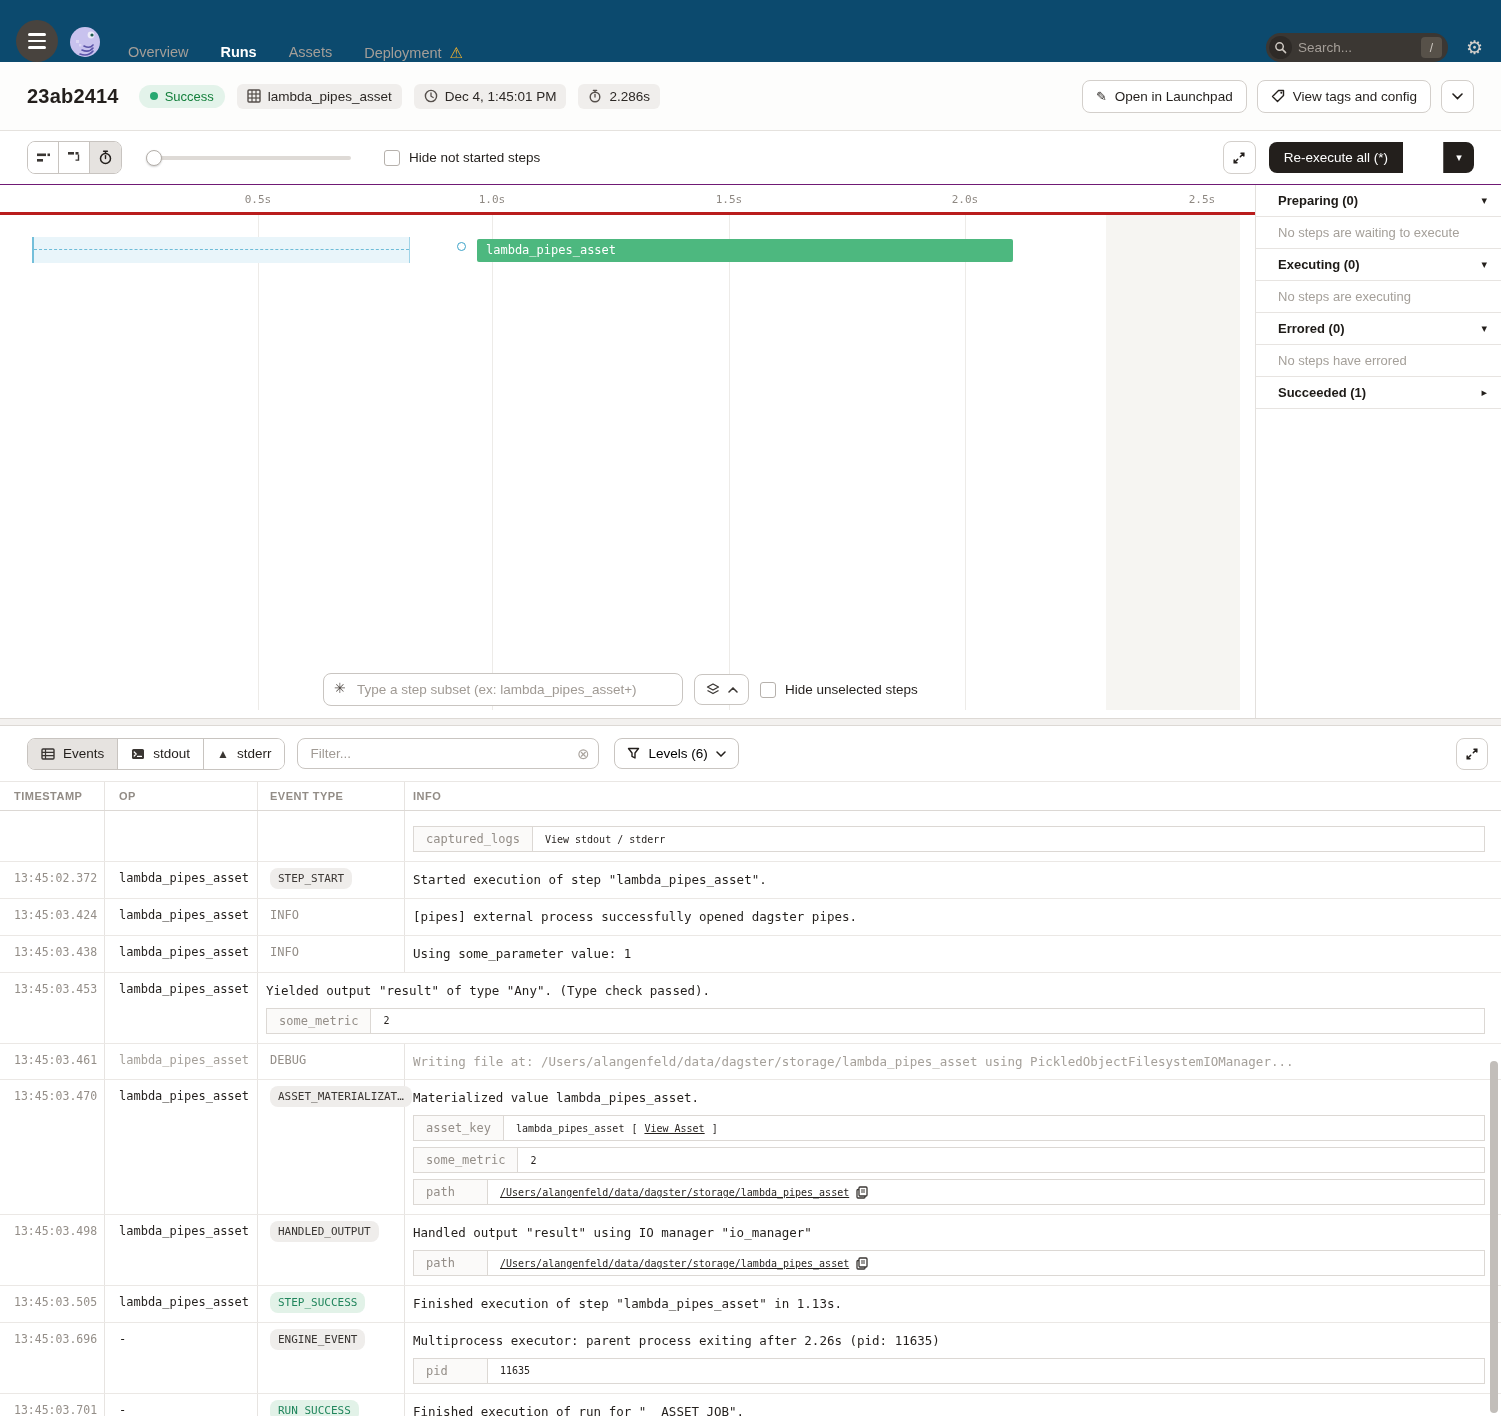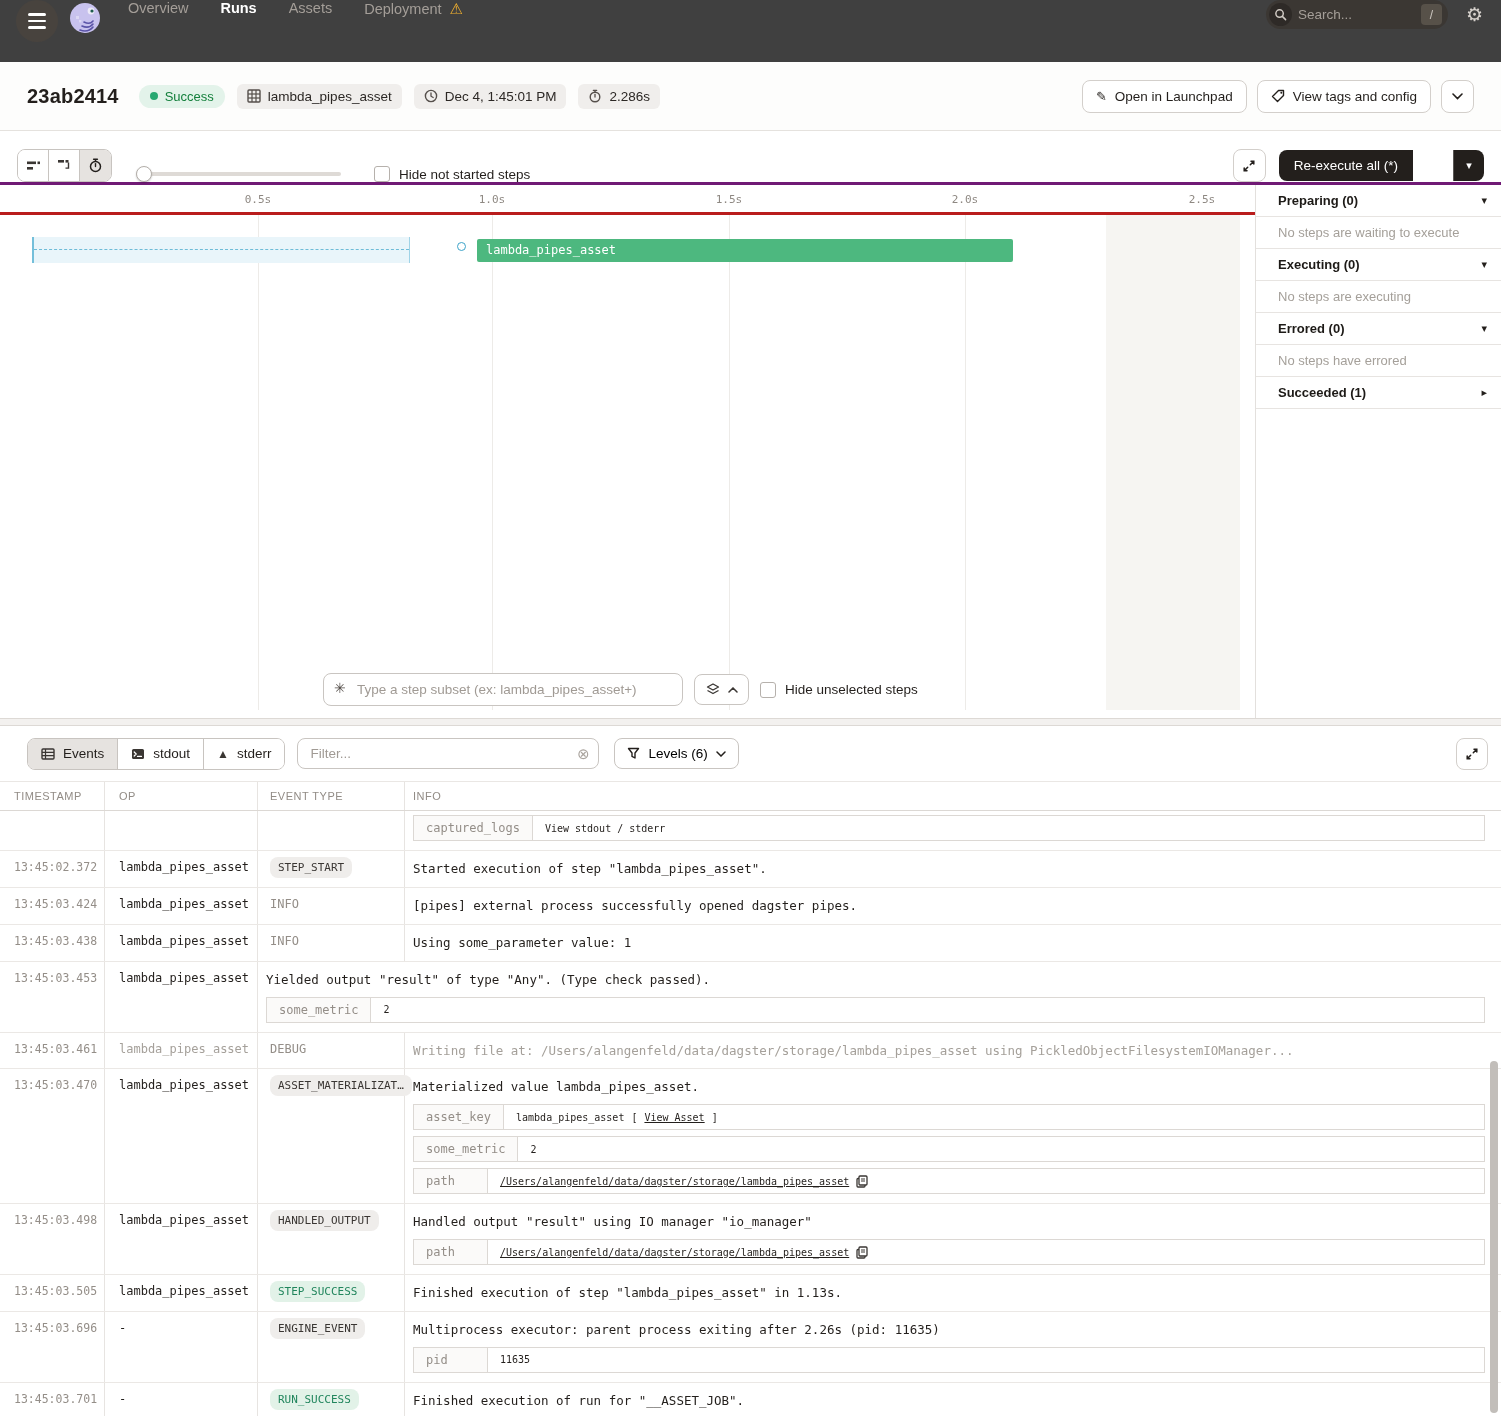--- a/index.html
+++ b/index.html
@@ -1,20 +1,20 @@
 <!DOCTYPE html>
 <html><head>
 <meta charset="utf-8">
 <style>
   * { margin:0; padding:0; box-sizing:border-box; }
   html,body { width:1501px; height:1416px; }
   body { font-family:"Liberation Sans", sans-serif; background:#fff; color:#231f1c; overflow:hidden; position:relative; }
 
   
-  .topnav { height:62px; background:#404040; display:flex; align-items:flex-start; padding:0 18px 0 16px; }
+  .topnav { height:62px; background:#0c4a6e; display:flex; align-items:flex-end; padding:0 18px 0 16px; }
   .hamburger { width:42px; height:42px; border-radius:50%; background:#48433e; display:flex; flex-direction:column; justify-content:center; align-items:center; gap:4px; cursor:pointer; flex:0 0 auto; }
   .hamburger i { display:block; width:18px; height:2.5px; background:#fff; border-radius:2px; }
   .logo { width:38px; height:38px; margin-left:8px; flex:0 0 auto; }
   .nav-items { display:flex; gap:32px; margin-left:24px; }
   .nav-item { font-size:14.5px; color:#a49e98; cursor:pointer; }
   .nav-item.active { color:#fff; font-weight:700; }
   .nav-deploy { display:flex; align-items:center; gap:8px; }
   .warn-glyph { color:#f2b12e; font-size:15px; }
   .topnav-right { margin-left:auto; display:flex; align-items:center; gap:18px; }
   .search-pill { width:182px; height:29px; background:#3b3733; border-radius:15px; display:flex; align-items:center; padding:0 6px 0 3px; }
@@ -31,21 +31,21 @@
   .success-badge { display:flex; align-items:center; gap:7px; background:#e3f3ea; color:#15803d; font-size:13px; padding:4px 11px; border-radius:13px; }
   .success-dot { width:8px; height:8px; border-radius:50%; background:#27a871; }
   .tag-pill { display:flex; align-items:center; gap:7px; background:#f0eeec; border-radius:6px; padding:5px 10px; font-size:13.5px; color:#2c2825; }
   .tag-pill svg { flex:0 0 auto; }
   .run-header-right { margin-left:auto; display:flex; align-items:center; gap:10px; }
   .btn { display:flex; align-items:center; gap:8px; height:33px; padding:0 13px; background:#fff; border:1px solid #d3cfcb; border-radius:8px; font-size:13.5px; color:#231f1c; cursor:pointer; }
   .btn .pencil { font-size:13px; }
   .btn-sq { width:33px; justify-content:center; padding:0; }
 
   
-  .gantt-toolbar { height:54px; display:flex; align-items:flex-end; padding:0 17px; border-bottom:3px solid #701a75; background:#fff; }
+  .gantt-toolbar { height:54px; display:flex; align-items:center; padding:0 27px; border-bottom:1px solid #701a75; background:#fff; }
   .seg-group { display:flex; border:1px solid #c8c4c0; border-radius:8px; overflow:hidden; }
   .seg-btn { width:31px; height:31px; display:flex; align-items:center; justify-content:center; background:#fff; cursor:pointer; border-right:1px solid #c8c4c0; }
   .seg-btn:last-child { border-right:none; }
   .seg-btn.active { background:#e6e3e0; }
   .slider { margin-left:24px; width:205px; height:16px; position:relative; cursor:pointer; }
   .slider-track { position:absolute; top:6px; left:0; right:0; height:4px; background:#dedad6; border-radius:2px; }
   .slider-handle { position:absolute; top:0; left:0; width:16px; height:16px; border-radius:50%; background:#fff; border:1px solid #b3aea9; box-shadow:0 1px 2px rgba(0,0,0,.18); }
   .checkline { display:flex; align-items:center; gap:9px; cursor:pointer; }
   .checkline.c1 { margin-left:33px; }
   .checkbox { width:16px; height:16px; border:1px solid #b6b1ac; border-radius:3px; background:#fff; }
@@ -91,21 +91,21 @@
   .tab-btn.active { background:#e6e3e0; }
   .tab-btn .tri { font-size:12px; color:#3a3633; }
   .filter-wrap { position:relative; margin-left:12px; }
   .filter-input { width:302px; height:31px; border:1px solid #c9c5c1; border-radius:8px; padding:0 32px 0 12px; font-size:13.5px; outline:none; background:#fff; font-family:"Liberation Sans",sans-serif; }
   .filter-input::placeholder { color:#a09a94; }
   .filter-clear { position:absolute; right:10px; top:7px; color:#aaa49e; font-size:15px; cursor:pointer; }
   .levels-btn { margin-left:15px; height:31px; border:1px solid #c9c5c1; border-radius:8px; background:#fff; display:flex; align-items:center; gap:8px; padding:0 12px; font-size:13.5px; cursor:pointer; }
   .events-expand { position:absolute; right:13px; top:12px; }
 
   
-  .log-header { height:29px; display:flex; border-bottom:1px solid #dcd8d4; background:#fff; }
+  .log-header { height:29px; display:flex; border-bottom:1px solid #dcd8d4; background:#fff;font-weight:bold; }
   .log-header .hcell { font-size:11px; color:#928c86; letter-spacing:.5px; display:flex; align-items:center; }
   .c-ts { width:105px; padding-left:14px; border-right:1px solid #e7e4e1; flex:0 0 auto; }
   .c-op { width:153px; padding-left:14px; border-right:1px solid #e7e4e1; flex:0 0 auto; }
   .c-et { width:147px; padding-left:12px; border-right:1px solid #e7e4e1; flex:0 0 auto; }
   .c-info { flex:1; padding-left:8px; }
   .log-body { height:605px; display:flex; flex-direction:column; overflow:hidden; position:relative; background:#fff; }
   .log-row { display:flex; align-items:stretch; border-bottom:1px solid #ebe8e5; flex:0 0 auto; }
   .log-row .c-ts { padding:9px 6px 8px 14px; color:#948e88; font-family:"DejaVu Sans Mono",monospace; font-size:11.5px; }
   .log-row .c-op { padding:9px 6px 8px 14px; font-family:"DejaVu Sans Mono",monospace; font-size:12px; color:#231f1c; }
   .log-row .c-et { padding:6px 8px 6px 12px; }
@@ -116,21 +116,21 @@
   .et-plain { display:inline-block; padding-top:3px; color:#948e88; font-family:"DejaVu Sans Mono",monospace; font-size:12px; }
   .info-text { padding-top:4px; line-height:1.35; }
   .log-row.muted .c-op, .log-row.muted .info-text { color:#a5a09a; }
   .meta-wrap { display:flex; flex-direction:column; gap:6px; margin-top:8px; }
   .meta-box { display:flex; border:1px solid #dcd8d4; background:#fff; align-items:stretch; }
   .meta-key { color:#948e88; font-family:"DejaVu Sans Mono",monospace; font-size:12px; padding:5px 12px; border-right:1px solid #dcd8d4; background:#fbfaf9; white-space:nowrap; min-width:74px; }
   .meta-val { padding:5px 12px; font-family:"DejaVu Sans Mono",monospace; font-size:10px; color:#231f1c; display:flex; align-items:center; gap:7px; flex-wrap:wrap; }
   .link { text-decoration:underline; cursor:pointer; }
   .copy-ic { cursor:pointer; display:inline-flex; }
   .log-row.partial .c-info { padding-top:0; }
-  .log-row.partial .meta-wrap { margin-top:4px; }
+  .log-row.partial .meta-wrap { margin-top:15px; }
   .scroll-thumb { position:absolute; right:3px; top:250px; bottom:3px; width:8px; border-radius:4px; background:#c2beba; cursor:pointer; }
 
   svg.ic { display:block; }
 </style>
 </head>
 <body>
 
 <div class="topnav">
   <div class="hamburger">
       <i></i>

